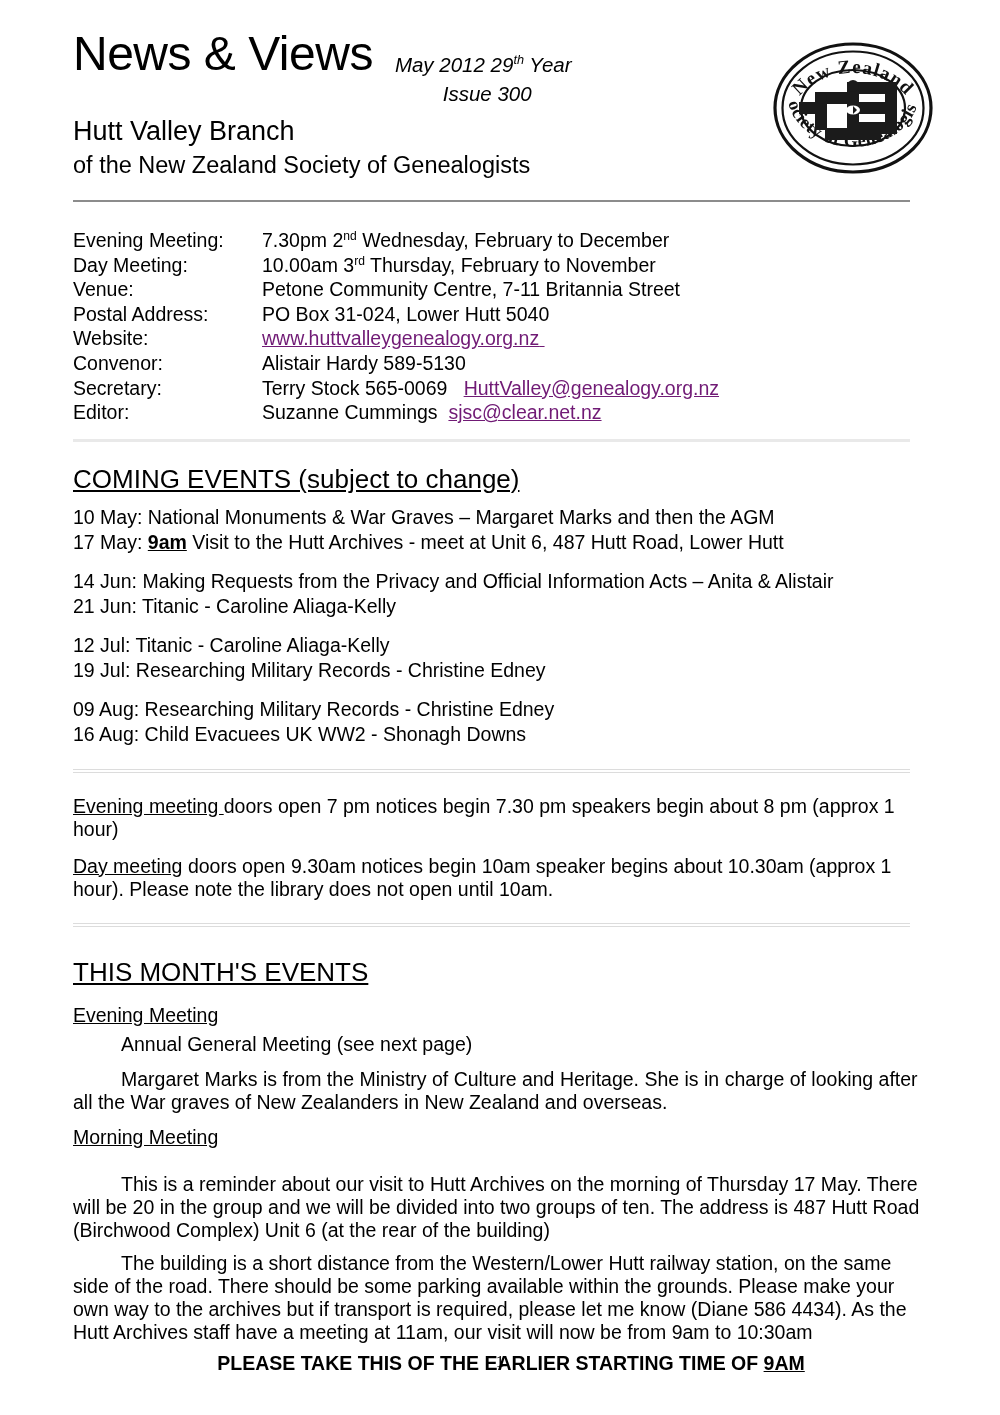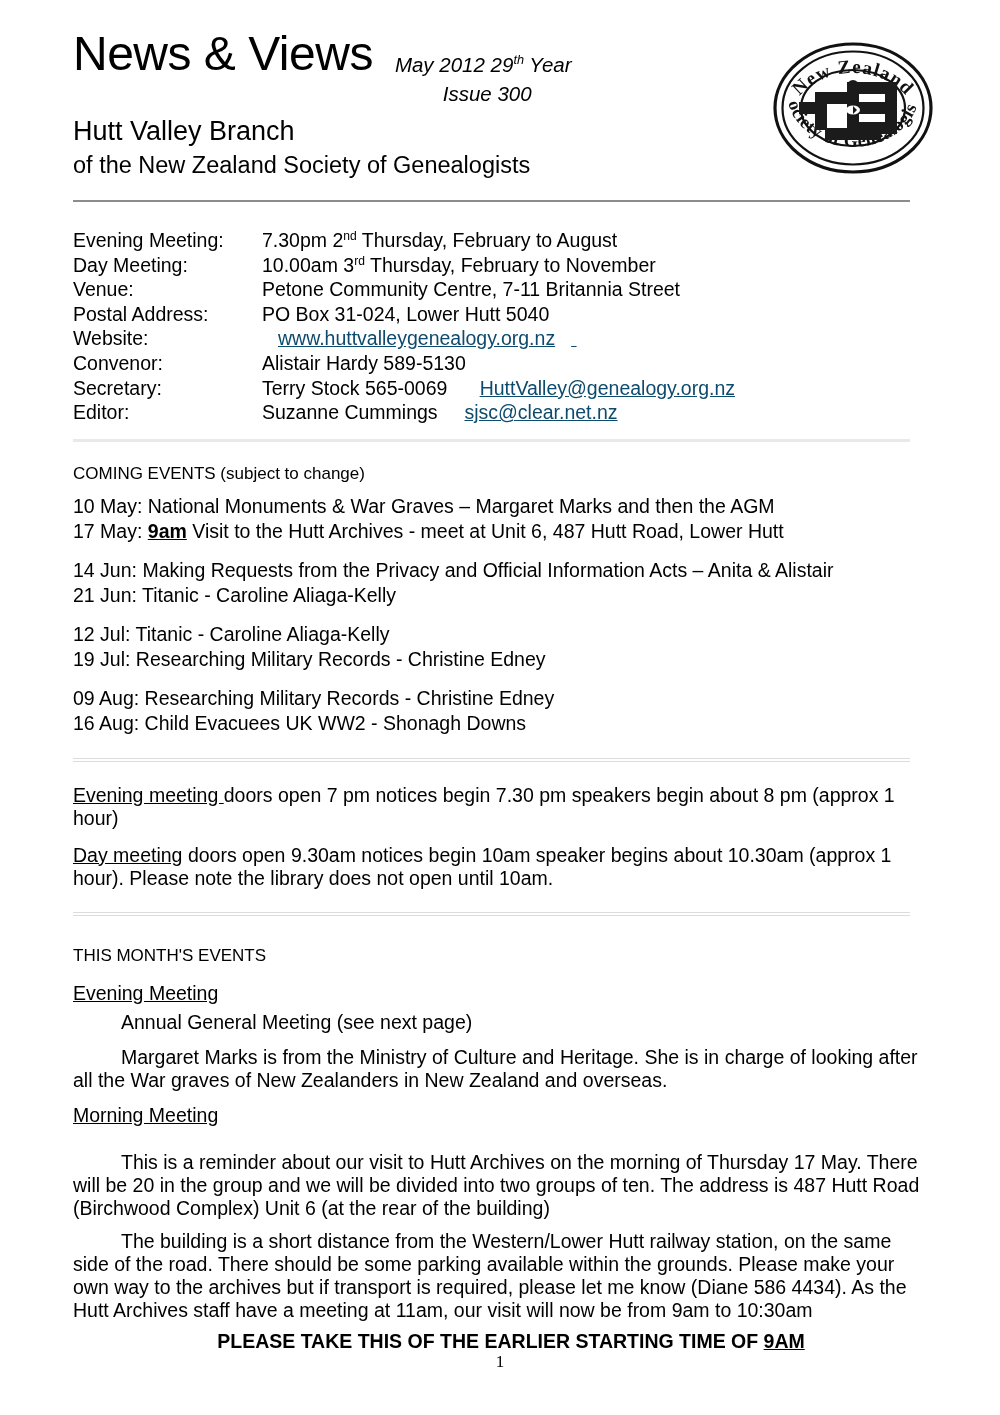--- a/index.html
+++ b/index.html
@@ -97,28 +97,28 @@
   
   .info-block {
     margin-top: 26px;
     font-size: 19.5px;
     line-height: 24.6px;
   }
   .info-row { display: flex; }
   .info-label { width: 189px; flex: 0 0 189px; }
   .info-value { flex: 1 1 auto; }
   a.link, .link {
-    color: #0c4a6e;
+    color: #701a75;
     text-decoration: underline;
-    margin-left: 16px;
   }
 
   
   .sec-head {
-    font-size: 17px;
+    font-size: 26px;
+    text-decoration: underline;
     display: inline-block;
   }
   .sub-head {
     font-size: 19.5px;
     text-decoration: underline;
     display: inline-block;
   }
 
   .events {
     font-size: 19.5px;
@@ -228,21 +228,21 @@
       </svg>
     </div>
   </div>
 
   <hr class="rule-dark">
 
   <div class="info-block">
 
     <div class="info-row">
       <div class="info-label">Evening Meeting:</div>
-      <div class="info-value"><span>7.30pm 2</span><sup>nd</sup><span> Thursday, February to August</span></div>
+      <div class="info-value"><span>7.30pm 2</span><sup>nd</sup><span> Wednesday, February to December</span></div>
     </div>
 
     <div class="info-row">
       <div class="info-label">Day Meeting:</div>
       <div class="info-value"><span>10.00am 3</span><sup>rd</sup><span> Thursday, February to November</span></div>
     </div>
 
     <div class="info-row">
       <div class="info-label">Venue:</div>
       <div class="info-value">Petone Community Centre, 7-11 Britannia Street</div>

